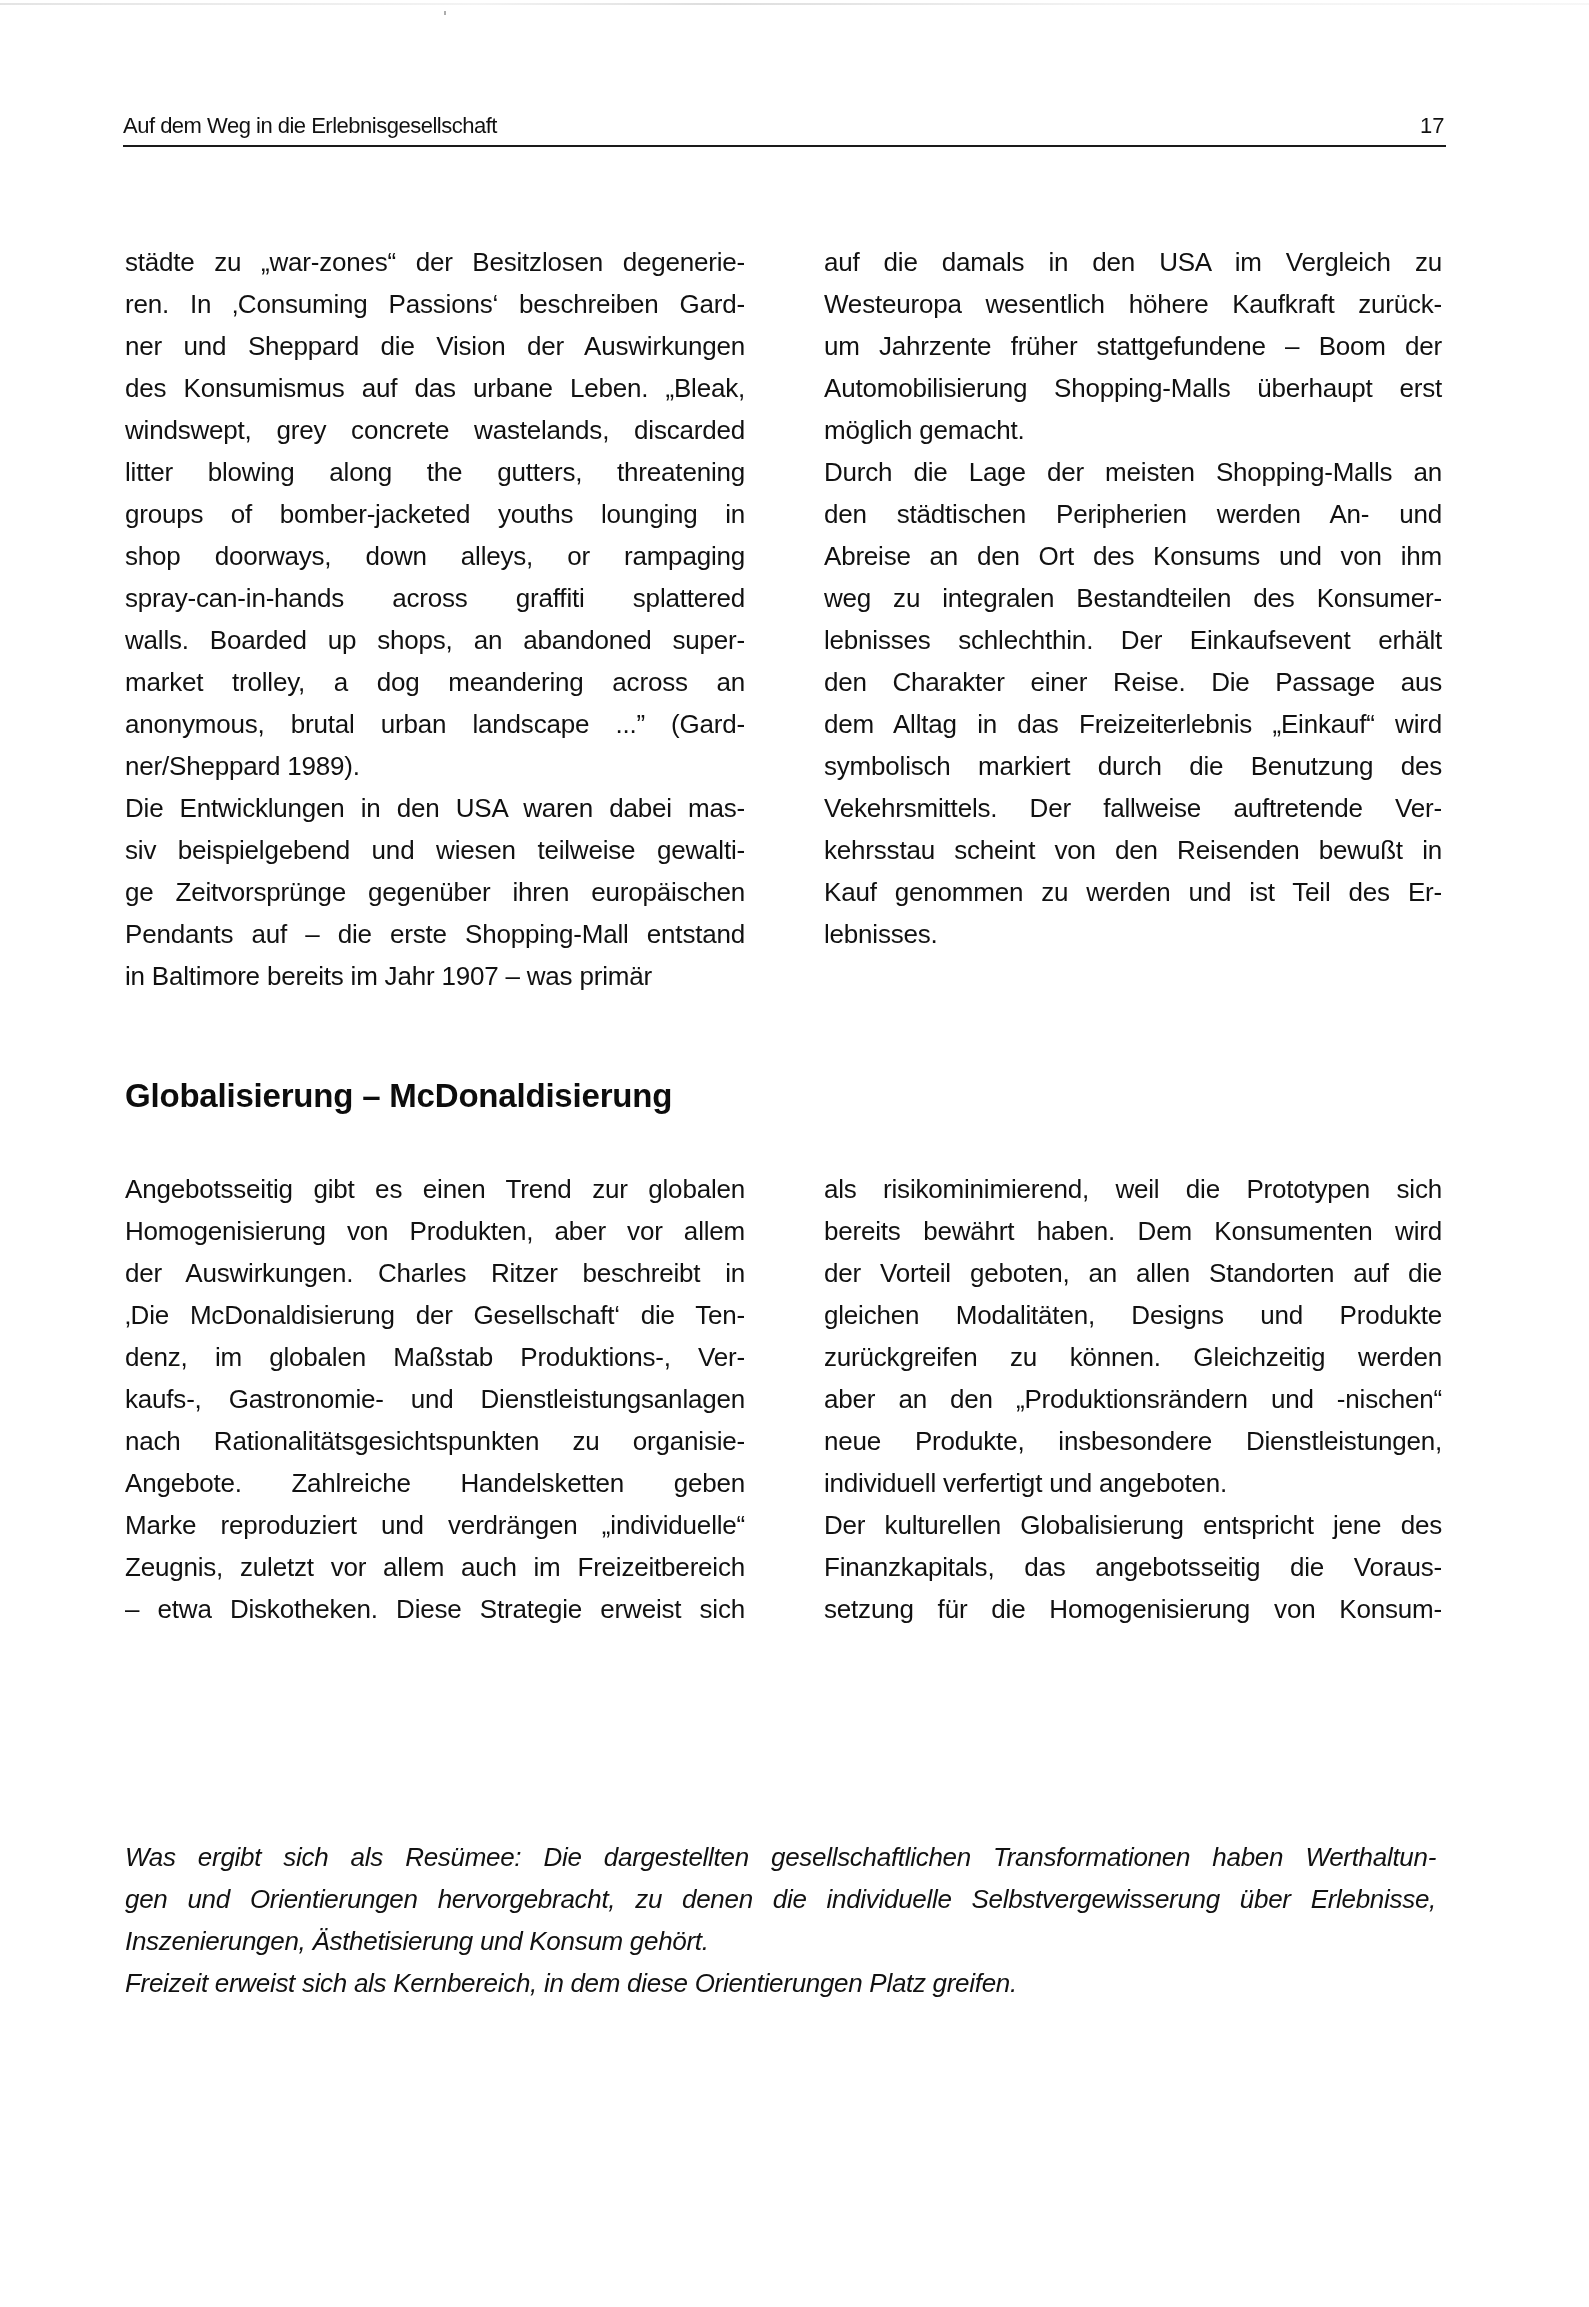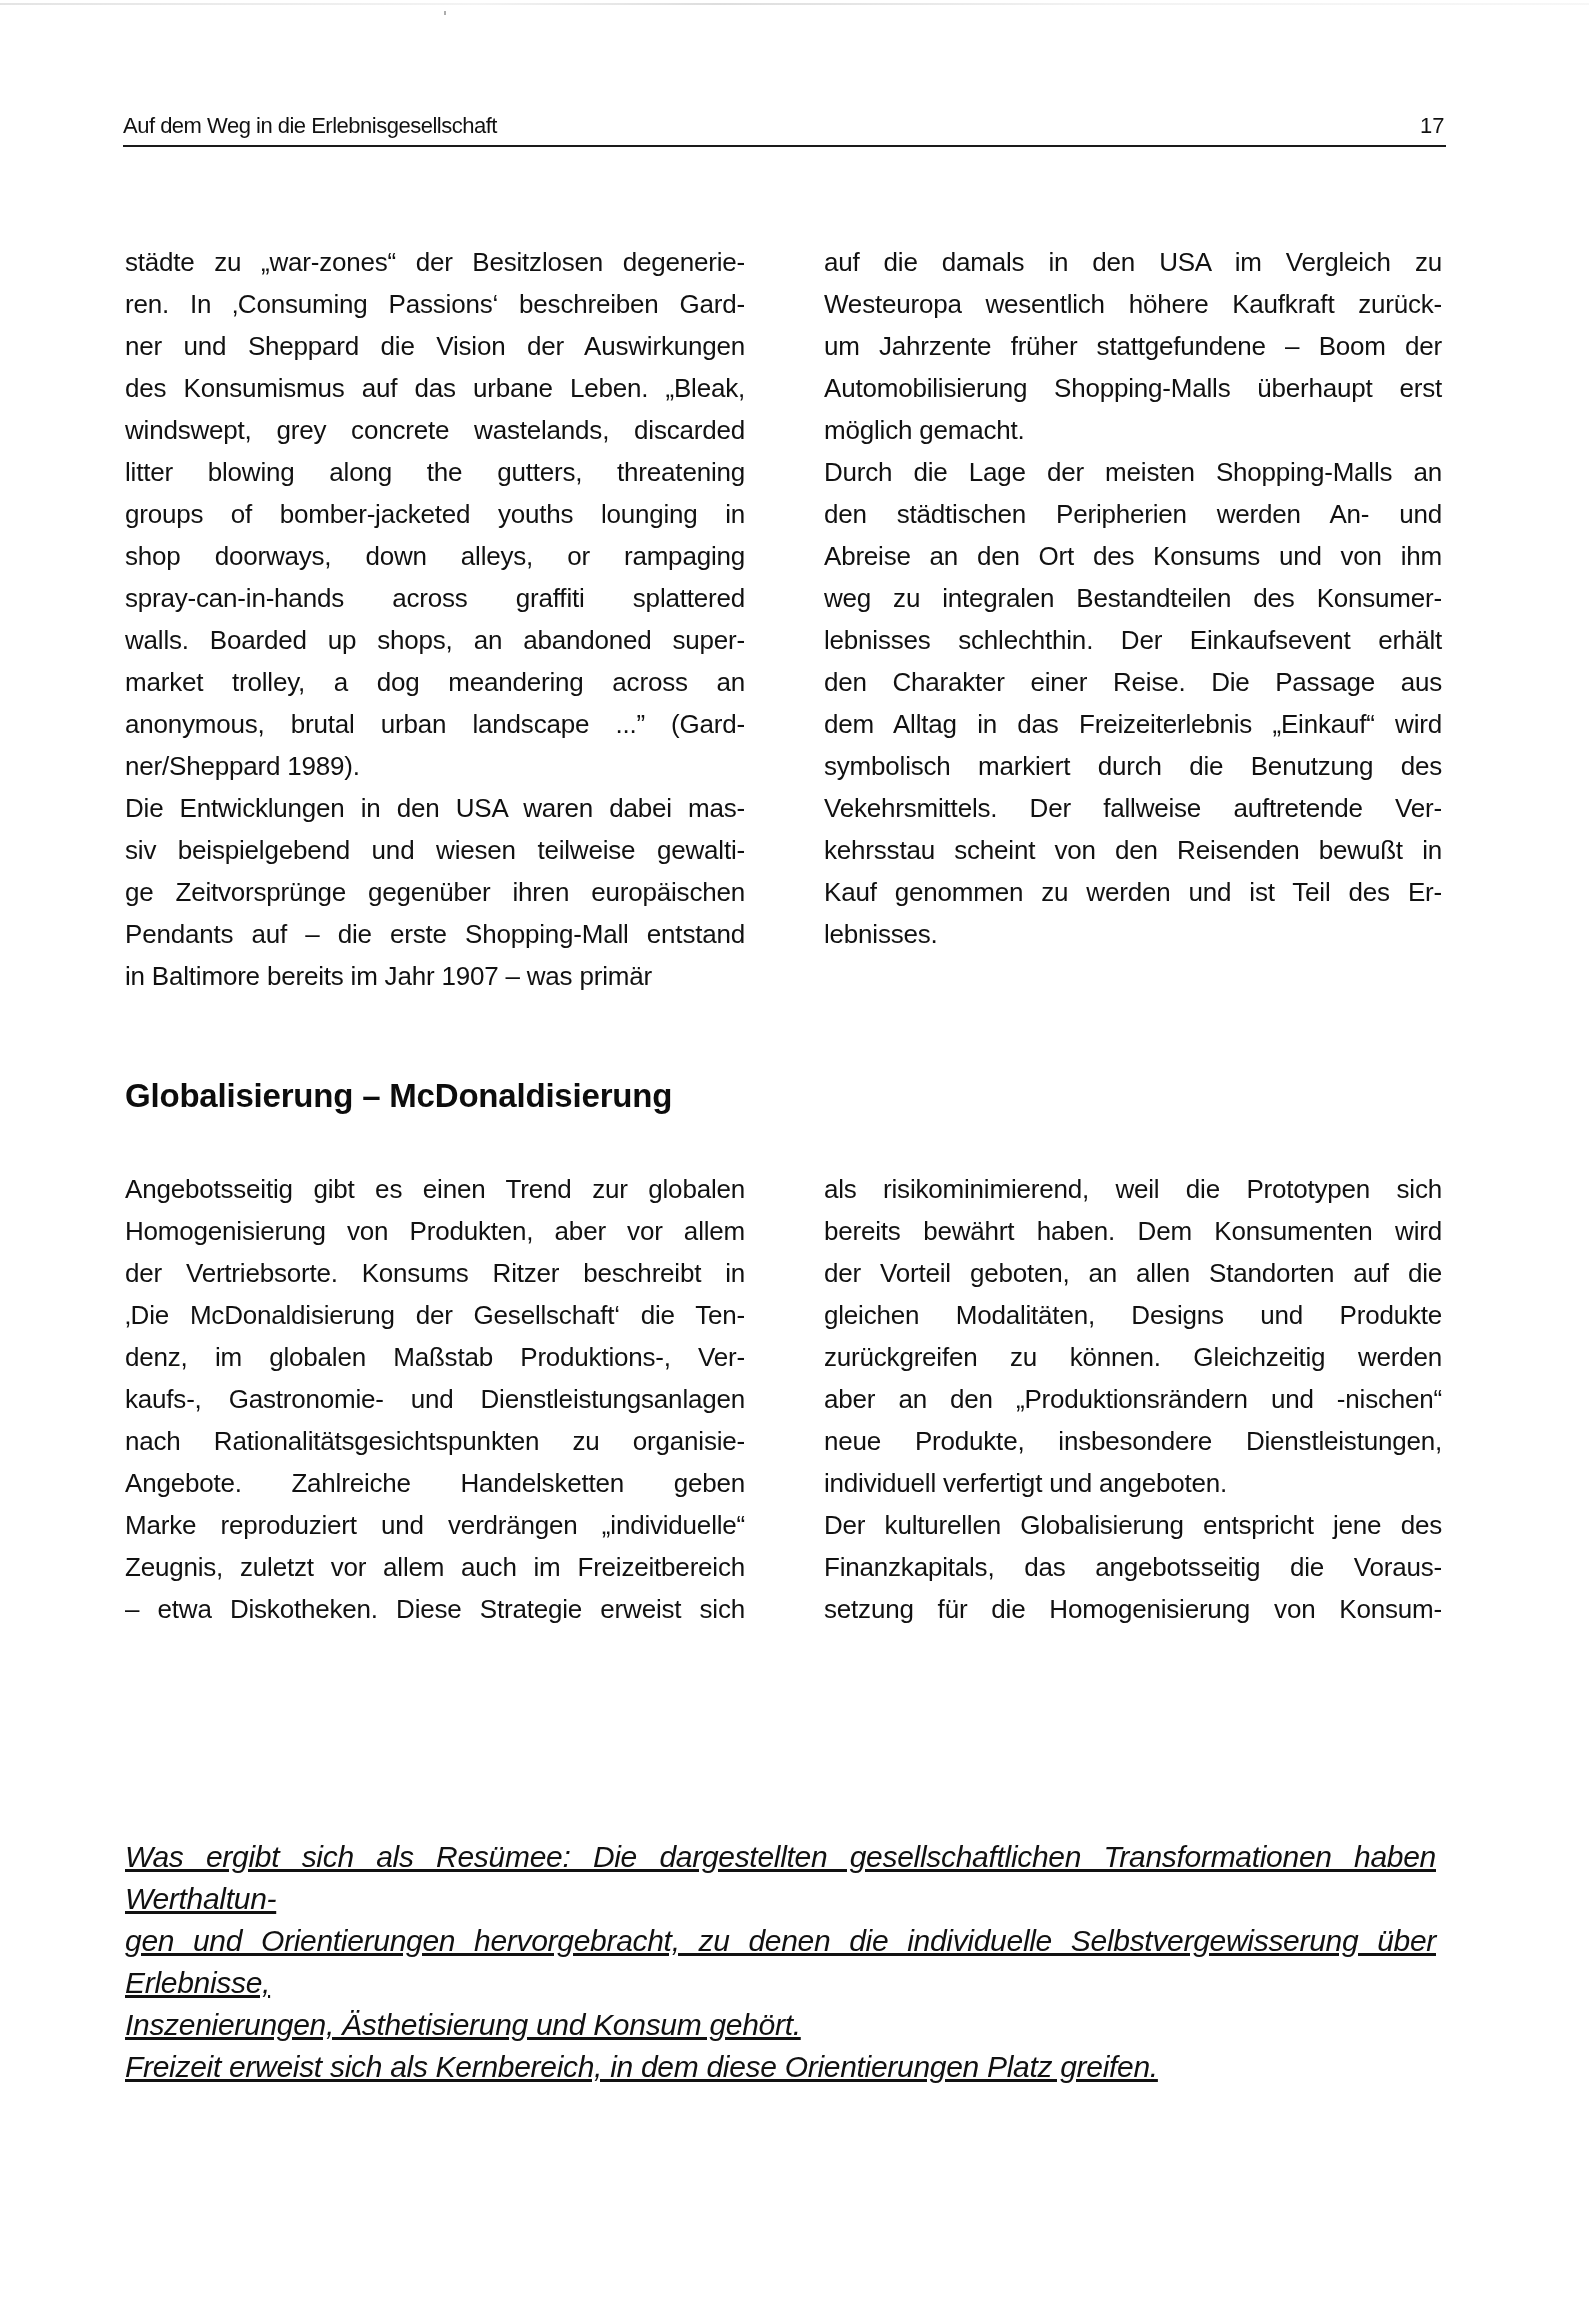--- a/index.html
+++ b/index.html
@@ -74,26 +74,25 @@
       color: #0d0d0d;
       text-align: center;
     }
     .col-left-2 { left: 125px; top: 1168px; width: 620px; }
     .col-right-2 { left: 824px; top: 1168px; width: 618px; }
     .summary {
       position: absolute;
       left: 125px;
       top: 1836px;
       width: 1311px;
-      font-size: 30px;
+      font-size: 26px;
       line-height: 42px;
       font-style: italic;
       letter-spacing: -0.3px;
       color: #111;
-      text-decoration: underline;
     }
     .summary .justify-line {
       text-align: justify;
       text-align-last: justify;
       display: block;
     }
     .line { display: block; text-align: justify; text-align-last: justify; }
     .line.last { text-align-last: left; }
     .dust {
       position: absolute;
@@ -151,21 +150,21 @@
     <span class="line">kehrsstau scheint von den Reisenden bewußt in</span>
     <span class="line">Kauf genommen zu werden und ist Teil des Er-</span>
     <span class="line last">lebnisses.</span>
   </div>
 
 <h2 class="section-heading">Globalisierung – McDonaldisierung</h2>
 
 <div class="column col-left-2">
     <span class="line">Angebotsseitig gibt es einen Trend zur globalen</span>
     <span class="line">Homogenisierung von Produkten, aber vor allem</span>
-    <span class="line">der Vertriebsorte. Konsums Ritzer beschreibt in</span>
+    <span class="line">der Auswirkungen. Charles Ritzer beschreibt in</span>
     <span class="line">‚Die McDonaldisierung der Gesellschaft‘ die Ten-</span>
     <span class="line">denz, im globalen Maßstab Produktions-, Ver-</span>
     <span class="line">kaufs-, Gastronomie- und Dienstleistungsanlagen</span>
     <span class="line">nach Rationalitätsgesichtspunkten zu organisie-</span>
     <span class="line">Angebote. Zahlreiche Handelsketten geben</span>
     <span class="line">Marke reproduziert und verdrängen „individuelle“</span>
     <span class="line">Zeugnis, zuletzt vor allem auch im Freizeitbereich</span>
     <span class="line">– etwa Diskotheken. Diese Strategie erweist sich</span>
   </div>
 <div class="column col-right-2">

